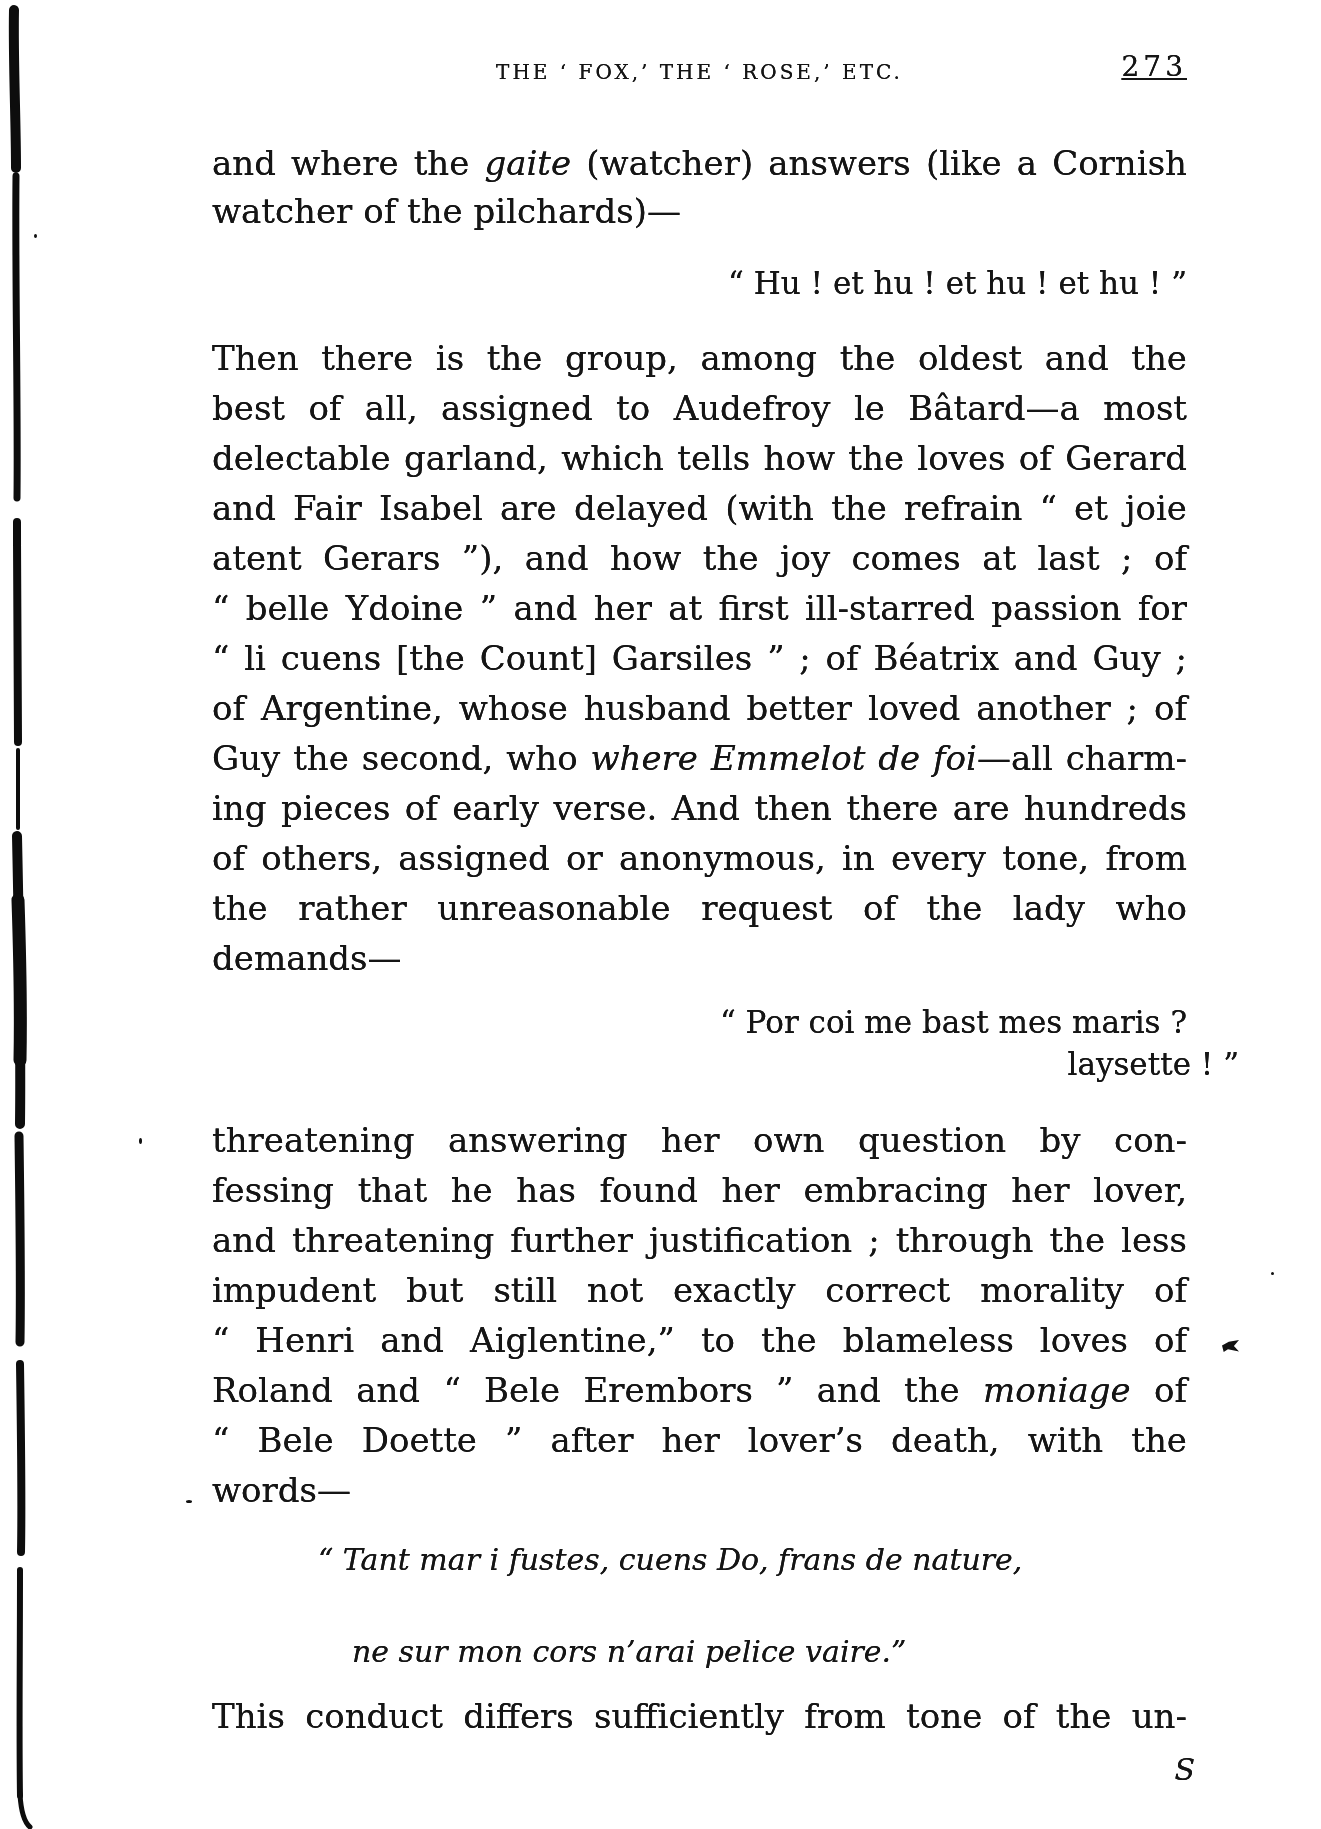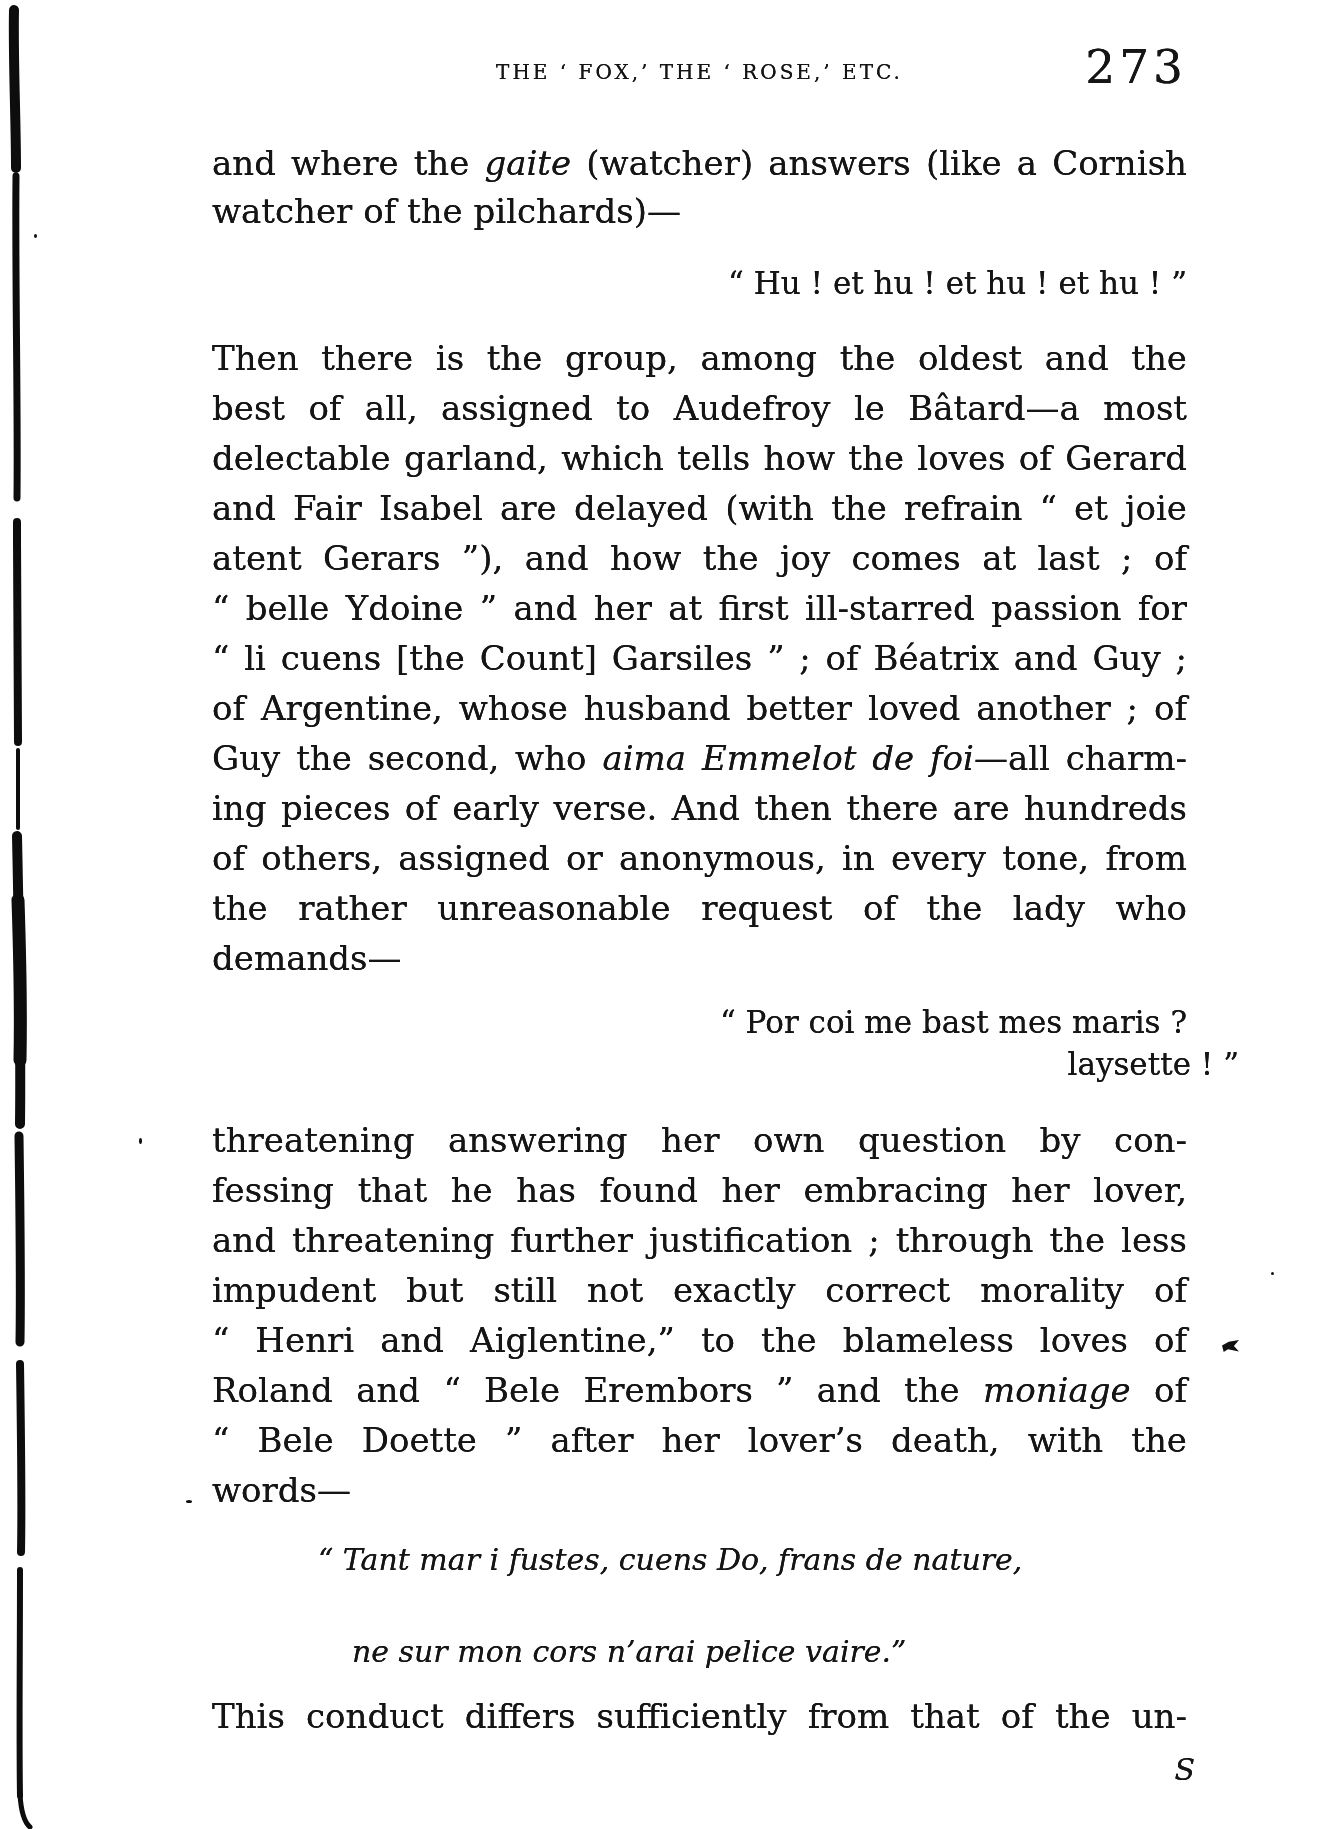--- a/index.html
+++ b/index.html
@@ -32,22 +32,23 @@
   .line i{font-style:italic;}
   
   .running-head{
     position:absolute;left:212px;width:975px;top:47px;height:50px;
     line-height:50px;text-align:center;
     font-size:20px;letter-spacing:3px;
     text-shadow:0 0 0.5px currentColor;
   }
   .folio{
     position:absolute;top:42px;right:134px;height:50px;line-height:50px;
-    font-size:47px;letter-spacing:4px;
+    font-size:28px;letter-spacing:4px;
     text-shadow:0 0 0.5px currentColor;
+    text-decoration:underline;
   }
   
   .artifact{position:absolute;pointer-events:none;}
   .speck{position:absolute;background:#111;border-radius:50%;}
   .blob{
     position:absolute;background:#111;
     clip-path:polygon(0% 45%, 40% 15%, 100% 0%, 70% 50%, 100% 95%, 35% 78%, 10% 100%);
   }
 </style>
 </head>
@@ -65,42 +66,42 @@
   <div class="line c q" style="top:258px">“ Hu ! et hu ! et hu ! et hu ! ”</div>
 
   <div class="line j" style="top:383px"><span>best of all, assigned to Audefroy le Bâtard—a most</span></div>
   <div class="line j" style="top:333px"><span>Then there is the group, among the oldest and the</span></div>
   <div class="line j" style="top:433px"><span>delectable garland, which tells how the loves of Gerard</span></div>
   <div class="line j" style="top:483px"><span>and Fair Isabel are delayed (with the refrain “ et joie</span></div>
   <div class="line j" style="top:533px"><span>atent Gerars ”), and how the joy comes at last ; of</span></div>
   <div class="line j" style="top:583px"><span>“ belle Ydoine ” and her at first ill-starred passion for</span></div>
   <div class="line j" style="top:633px"><span>“ li cuens [the Count] Garsiles ” ; of Béatrix and Guy ;</span></div>
   <div class="line j" style="top:683px"><span>of Argentine, whose husband better loved another ; of</span></div>
-  <div class="line j" style="top:733px"><span>Guy the second, who </span><i>aima Emmelot de foi</i><span>—all charm-</span></div>
+  <div class="line j" style="top:733px"><span>Guy the second, who </span><i>where Emmelot de foi</i><span>—all charm-</span></div>
   <div class="line j" style="top:783px"><span>ing pieces of early verse.  And then there are hundreds</span></div>
   <div class="line j" style="top:833px"><span>of others, assigned or anonymous, in every tone, from</span></div>
   <div class="line j" style="top:883px"><span>the rather unreasonable request of the lady who</span></div>
   <div class="line" style="top:933px"><span>demands—</span></div>
 
   <div class="line c q" style="top:997px">“ Por coi me bast mes maris ?</div>
   <div class="line c q" style="top:1039px;transform:translateX(52px)">laysette ! ”</div>
 
   <div class="line j" style="top:1115px"><span>threatening answering her own question by con-</span></div>
   <div class="line j" style="top:1165px"><span>fessing that he has found her embracing her lover,</span></div>
   <div class="line j" style="top:1215px"><span>and threatening further justification ; through the less</span></div>
   <div class="line j" style="top:1265px"><span>impudent but still not exactly correct morality of</span></div>
   <div class="line j" style="top:1315px"><span>“ Henri and Aiglentine,” to the blameless loves of</span></div>
   <div class="line j" style="top:1365px"><span>Roland and “ Bele Erembors ” and the </span><i>moniage</i><span> of</span></div>
   <div class="line j" style="top:1415px"><span>“ Bele Doette ” after her lover’s death, with the</span></div>
   <div class="line" style="top:1465px"><span>words—</span></div>
 
   <div class="line v" style="top:1535px;left:318px;width:auto">“ Tant mar i fustes, cuens Do, frans de nature,</div>
   <div class="line v" style="top:1627px;left:352px;width:auto">ne sur mon cors n’arai pelice vaire.”</div>
 
-  <div class="line j" style="top:1691px"><span>This conduct differs sufficiently from that of the un-</span></div>
+  <div class="line j" style="top:1691px"><span>This conduct differs sufficiently from tone of the un-</span></div>
 
   <div class="line c v" style="top:1745px;transform:translateX(8px)">S</div>
 
   <svg class="artifact" style="left:0;top:0" width="42" height="1829" viewBox="0 0 42 1829">
     <g stroke="#0d0d0d" fill="none" stroke-linecap="round">
       <path d="M14,10 C13,60 16,120 16,168" stroke-width="10"></path>
       <path d="M16,176 C15,280 18,400 17,498" stroke-width="7"></path>
       <path d="M17,522 C17,600 18,680 18,742" stroke-width="8"></path>
       <path d="M18,750 L18,828" stroke-width="4"></path>
       <path d="M17,836 C19,930 21,1040 20,1124" stroke-width="10"></path>

